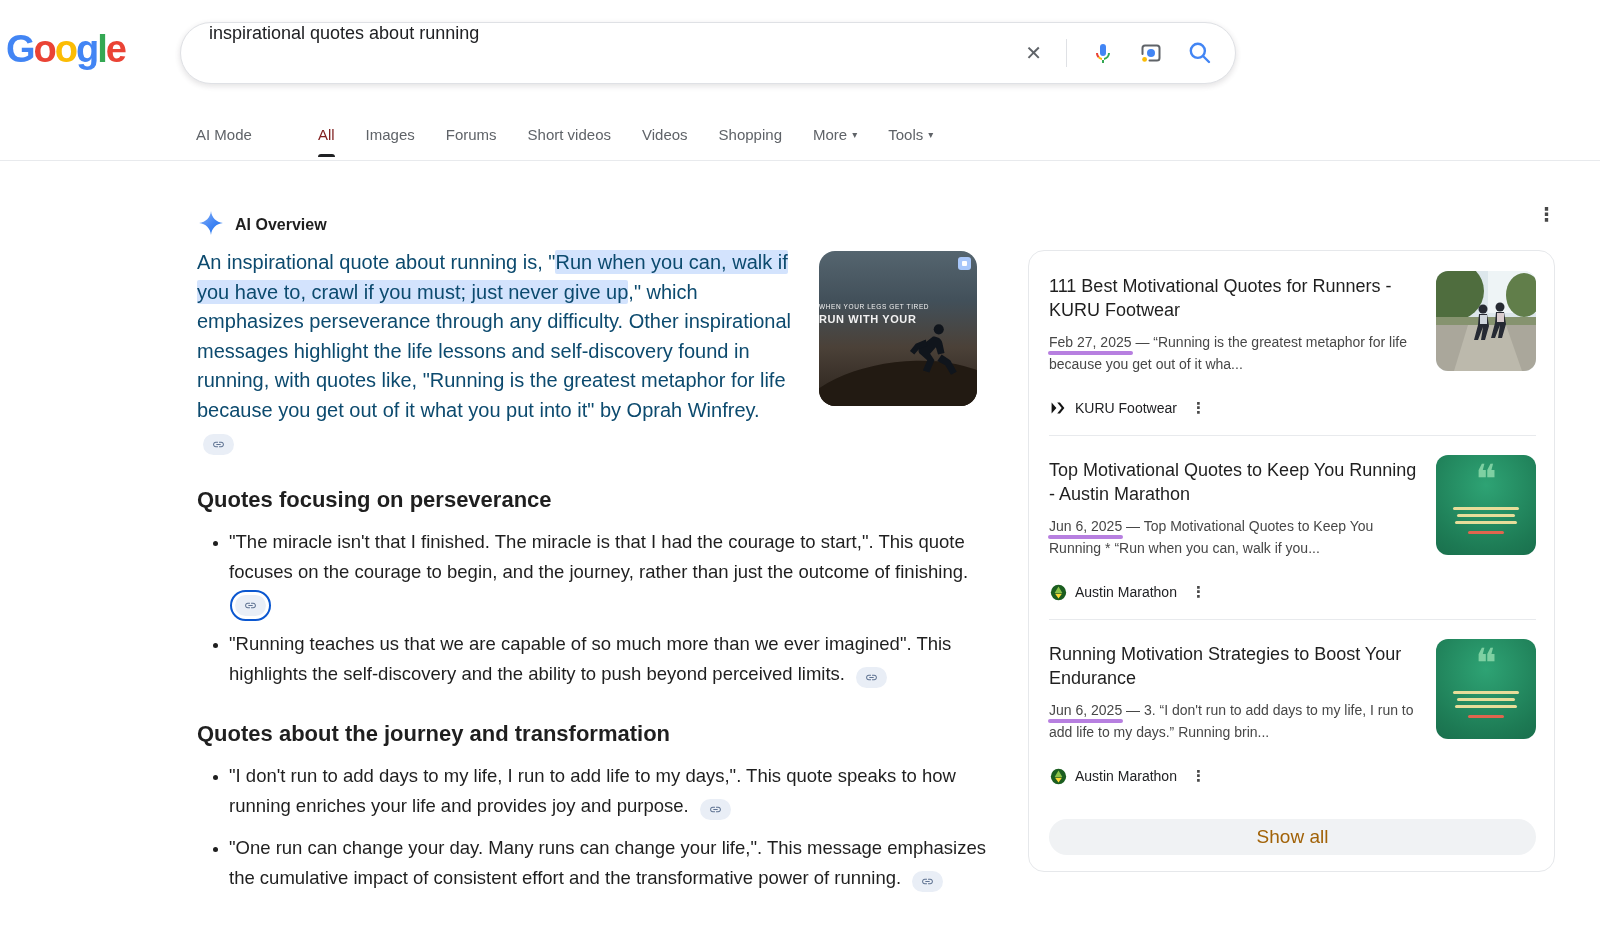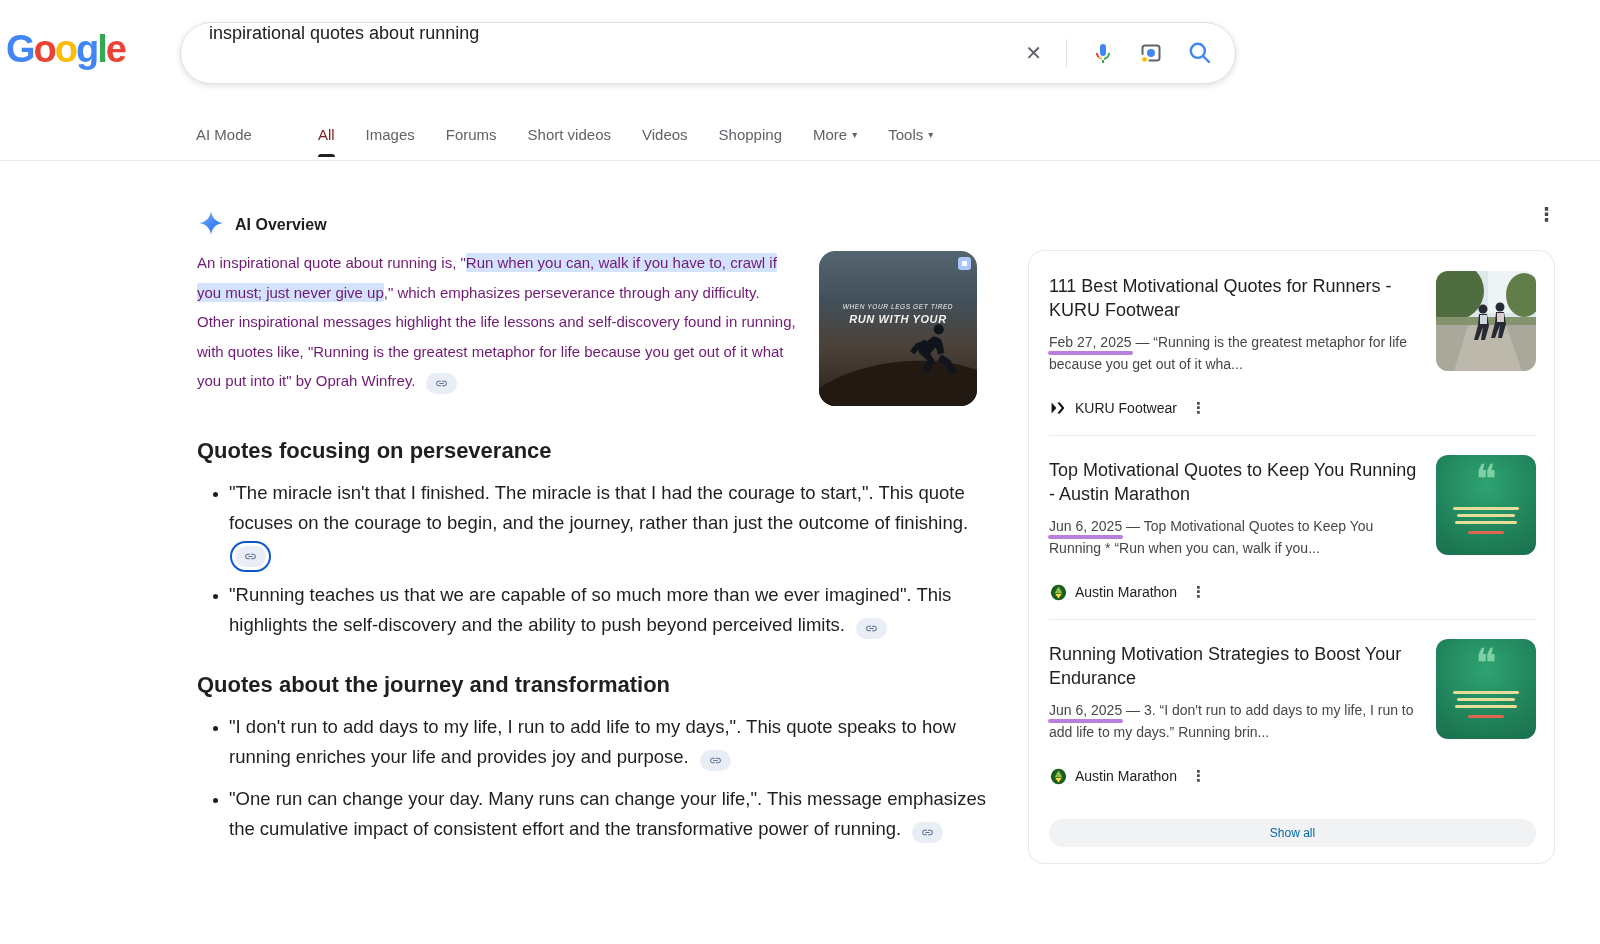--- a/index.html
+++ b/index.html
@@ -28,28 +28,28 @@
   .header-divider { position:absolute; left:0; top:160px; width:1600px; height:1px; background:#e8eaed; }
 
   
   .aio-header { position:absolute; left:198px; top:202px; display:flex; align-items:center; gap:11px;margin-top:8px; }
   .aio-title { font-size:16px; font-weight:bold; color:#1f1f1f; }
   .kebab-top { position:absolute; left:1537px; top:203px; font-size:19px; color:#474747; cursor:pointer; font-weight:bold; }
 
   
   .left-col { position:absolute; left:197px; top:248px; width:790px; }
   .intro-row { display:flex; gap:18px; }
-  .intro-text { width:604px; font-size:15px; line-height:29.6px; color:#701a75; }
+  .intro-text { width:604px; font-size:20px; line-height:29.6px; color:#0c4a6e; }
   .hl { background:#d3e3fd; border-radius:2px; padding:1px 0; box-decoration-break:clone; -webkit-box-decoration-break:clone; }
 
   .hero { width:158px; height:155px; border-radius:16px; overflow:hidden; position:relative; flex-shrink:0; margin-top:3px;
     background:linear-gradient(180deg,#55656f 0%,#42505a 32%,#4b4138 62%,#2a221b 100%); cursor:pointer; }
   .hero-ground { position:absolute; bottom:-26px; left:-30px; width:220px; height:70px; background:#221a12;
     border-radius:50% 50% 0 0 / 80% 80% 0 0; transform:rotate(-7deg); }
-  .hero-cap { position:absolute; top:52px; width:100%; text-align:center; color:#f2f2f2;font-style:italic; }
+  .hero-cap { position:absolute; top:52px; width:100%; text-align:left; color:#f2f2f2; }
   .hero-cap .cap1 { font-size:6.5px; letter-spacing:.6px; }
   .hero-cap .cap2 { font-size:11px; font-weight:bold; letter-spacing:.6px; margin-top:3px; }
   .hero-runner { position:absolute; right:8px; bottom:10px; }
   .hero-badge { position:absolute; top:6px; right:6px; width:13px; height:13px; border-radius:3px; background:#a8c7fa; }
   .hero-badge::after { content:""; position:absolute; left:4px; top:4px; width:5px; height:5px; background:#fff; border-radius:1px; }
 
   .section-h { font-size:22px; font-weight:bold; color:#1f1f1f; margin:32px 0 14px; }
   .bullets { margin:0; padding-left:32px; }
   .bullets li { font-size:18.5px; line-height:30px; color:#1f1f1f; margin-bottom:12px; }
   .bullets li::marker { color:#1f1f1f; font-size:15px; }
@@ -75,22 +75,22 @@
   .source-kebab { font-size:15px; color:#474747; margin-left:6px; cursor:pointer; font-weight:bold; }
   .thumb { width:100px; height:100px; border-radius:12px; overflow:hidden; flex-shrink:0; position:relative; cursor:pointer; }
   .quote-thumb { background:radial-gradient(120% 120% at 50% 30%, #2ea374 0%, #1d7a54 55%, #145c40 100%); }
   .q-glyph { font-family:"DejaVu Serif",serif; color:#7ed0a2; font-size:40px; line-height:1; text-align:center; margin-top:4px; }
   .q-lines { position:absolute; left:50%; transform:translateX(-50%); top:52px; display:flex; flex-direction:column; gap:4px; align-items:center; }
   .q-lines span { display:block; height:3px; width:66px; background:#e7dd9a; border-radius:2px; }
   .q-lines span:nth-child(2){ width:58px; }
   .q-lines span:nth-child(3){ width:62px; }
   .q-lines span.q-red { width:36px; background:#e0654e; margin-top:3px; }
 
-  .show-all { margin-top:16px; height:28px; border-radius:20px; background:#f0f2f4; display:flex; align-items:center;
-    justify-content:center; font-size:12px; color:#0369a1; cursor:pointer; }
+  .show-all { margin-top:16px; height:36px; border-radius:20px; background:#f0f2f4; display:flex; align-items:center;
+    justify-content:center; font-size:19px; color:#a16207; cursor:pointer; }
 </style>
 </head>
 <body>
 
 <div class="page">
 
   <div class="logo">
     <span class="c-b">G</span><span class="c-r">o</span><span class="c-y">o</span><span class="c-b">g</span><span class="c-g">l</span><span class="c-r">e</span>
   </div>
 

